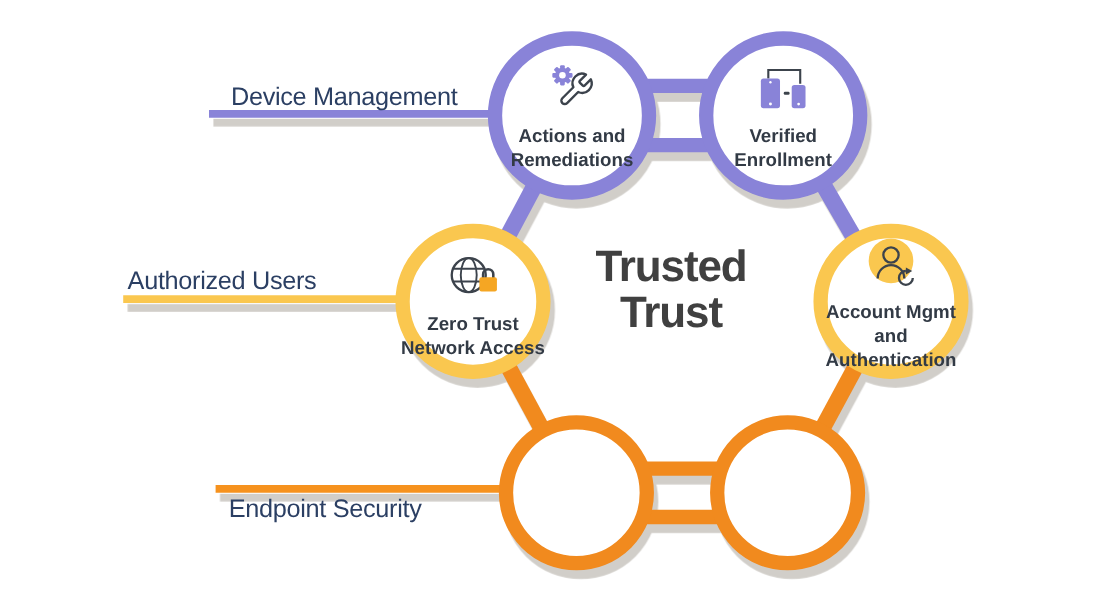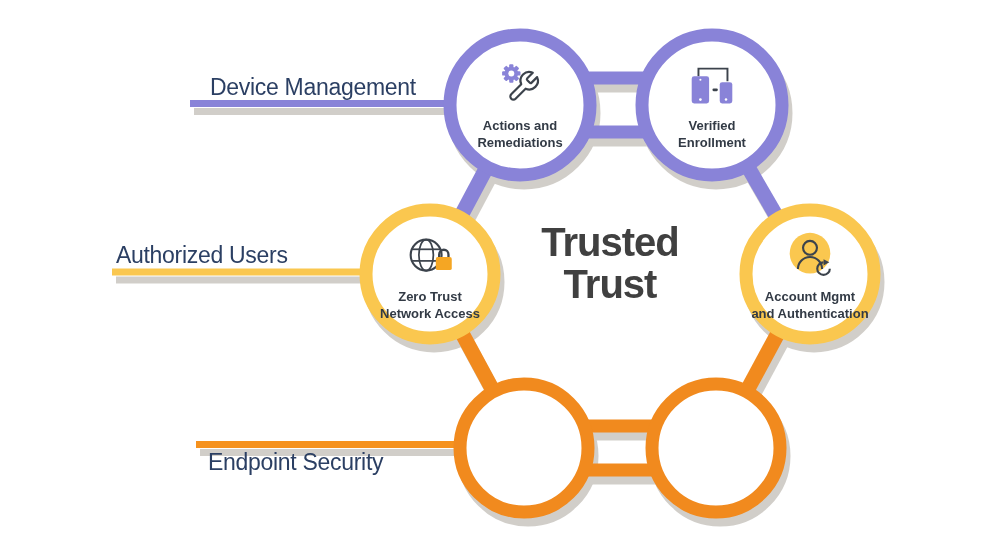--- a/index.html
+++ b/index.html
@@ -11,21 +11,21 @@
     position:absolute;left:0;top:0;
     filter:drop-shadow(4px 8px 0 rgba(141,132,120,0.40));
   }
   .node{
     position:absolute;width:140px;height:124px;
     display:flex;flex-direction:column;align-items:center;justify-content:center;gap:2px;
     text-align:center;z-index:3;
   }
   .node .icon{flex:0 0 auto;}
   .node-label{
-    font-size:13px;font-weight:700;line-height:1.28;color:#323A45;letter-spacing:0;
+    font-size:17px;font-weight:700;line-height:1.28;color:#323A45;letter-spacing:0;
   }
   .group-label{
     position:absolute;z-index:3;font-size:23px;font-weight:400;color:#2B3F63;
     letter-spacing:-0.3px;white-space:nowrap;
   }
   .center-title{
     position:absolute;left:490px;top:222px;width:240px;z-index:2;
     text-align:center;font-size:40px;font-weight:700;line-height:1.04;
     color:#404040;letter-spacing:-1px;
   }

